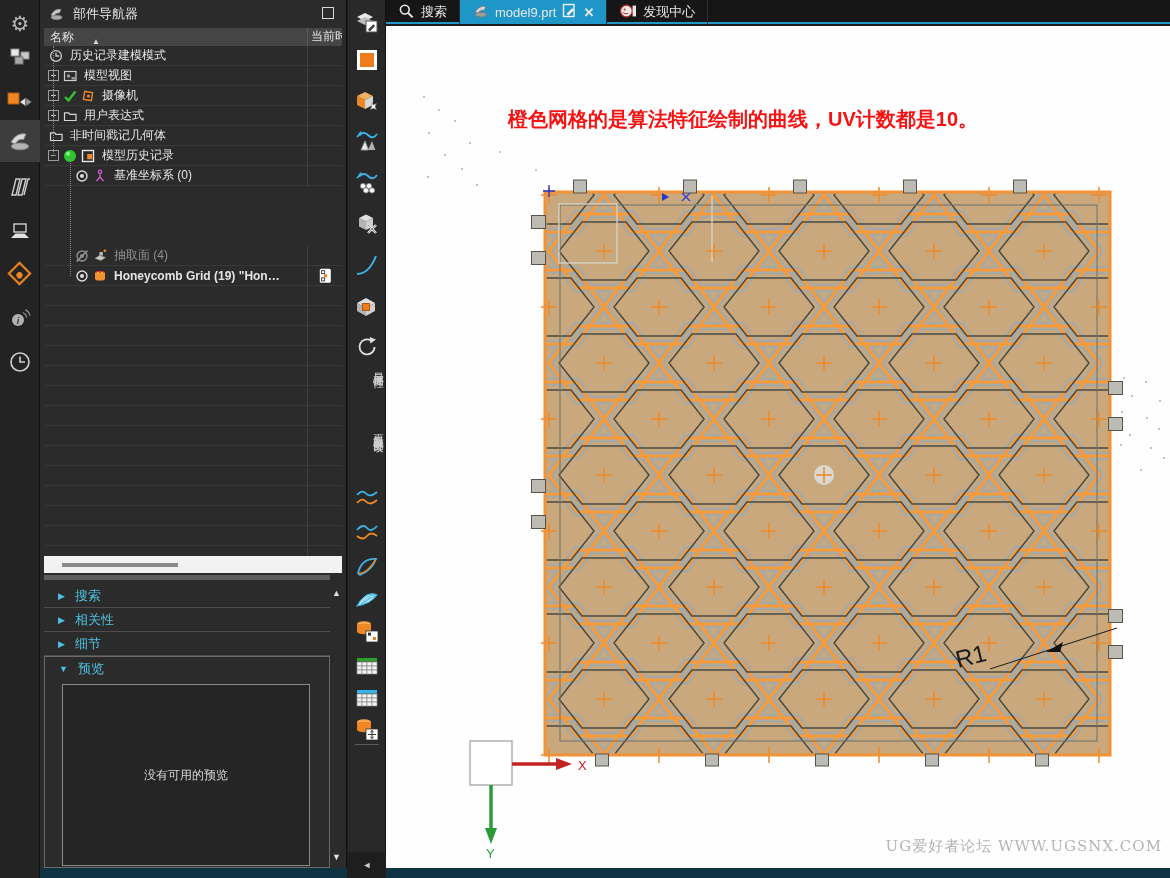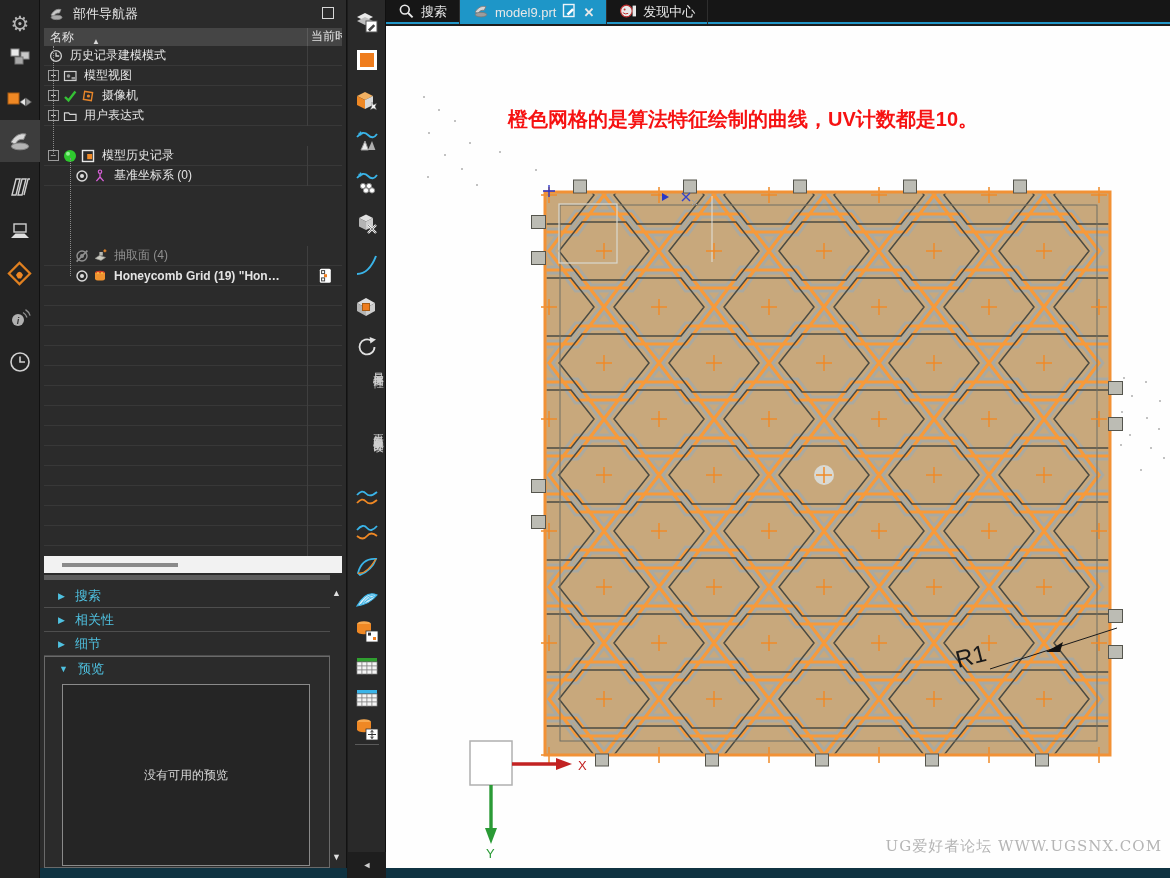--- a/index.html
+++ b/index.html
@@ -214,20 +214,30 @@
         </div>
         <div class="trow" style="top: 60px;">
           <span style="width:4px;flex:none;"></span>
           <span class="xbox">+</span>
           <span class="icn">
             <svg width="15" height="14">
               <path d="M1.5 11.5 V3.8 h4.2 l1.2 1.6 H13 V11.5 z" fill="none" stroke="#d6d6d6" stroke-width="1.2"></path>
             </svg>
           </span>
           <span class="lbl ">用户表达式</span>
+          <span class="cur"></span>
+        </div>
+        <div class="trow" style="top: 80px;">
+          <span style="width:4px;flex:none;"></span>
+          <span class="icn">
+            <svg width="15" height="14">
+              <path d="M1.5 11.5 V3.8 h4.2 l1.2 1.6 H13 V11.5 z" fill="none" stroke="#d6d6d6" stroke-width="1.2"></path>
+            </svg>
+          </span>
+          <span class="lbl ">非时间戳记几何体</span>
           <span class="cur"></span>
         </div>
         <div class="trow" style="top: 100px;">
           <span style="width:4px;flex:none;"></span>
           <span class="xbox">−</span>
           <span class="icn">
             <svg width="15" height="14">
               <circle cx="7" cy="7" r="6" fill="#2ec82e"></circle>
               <circle cx="5" cy="4.8" r="2" fill="#90f090"></circle>
             </svg>

